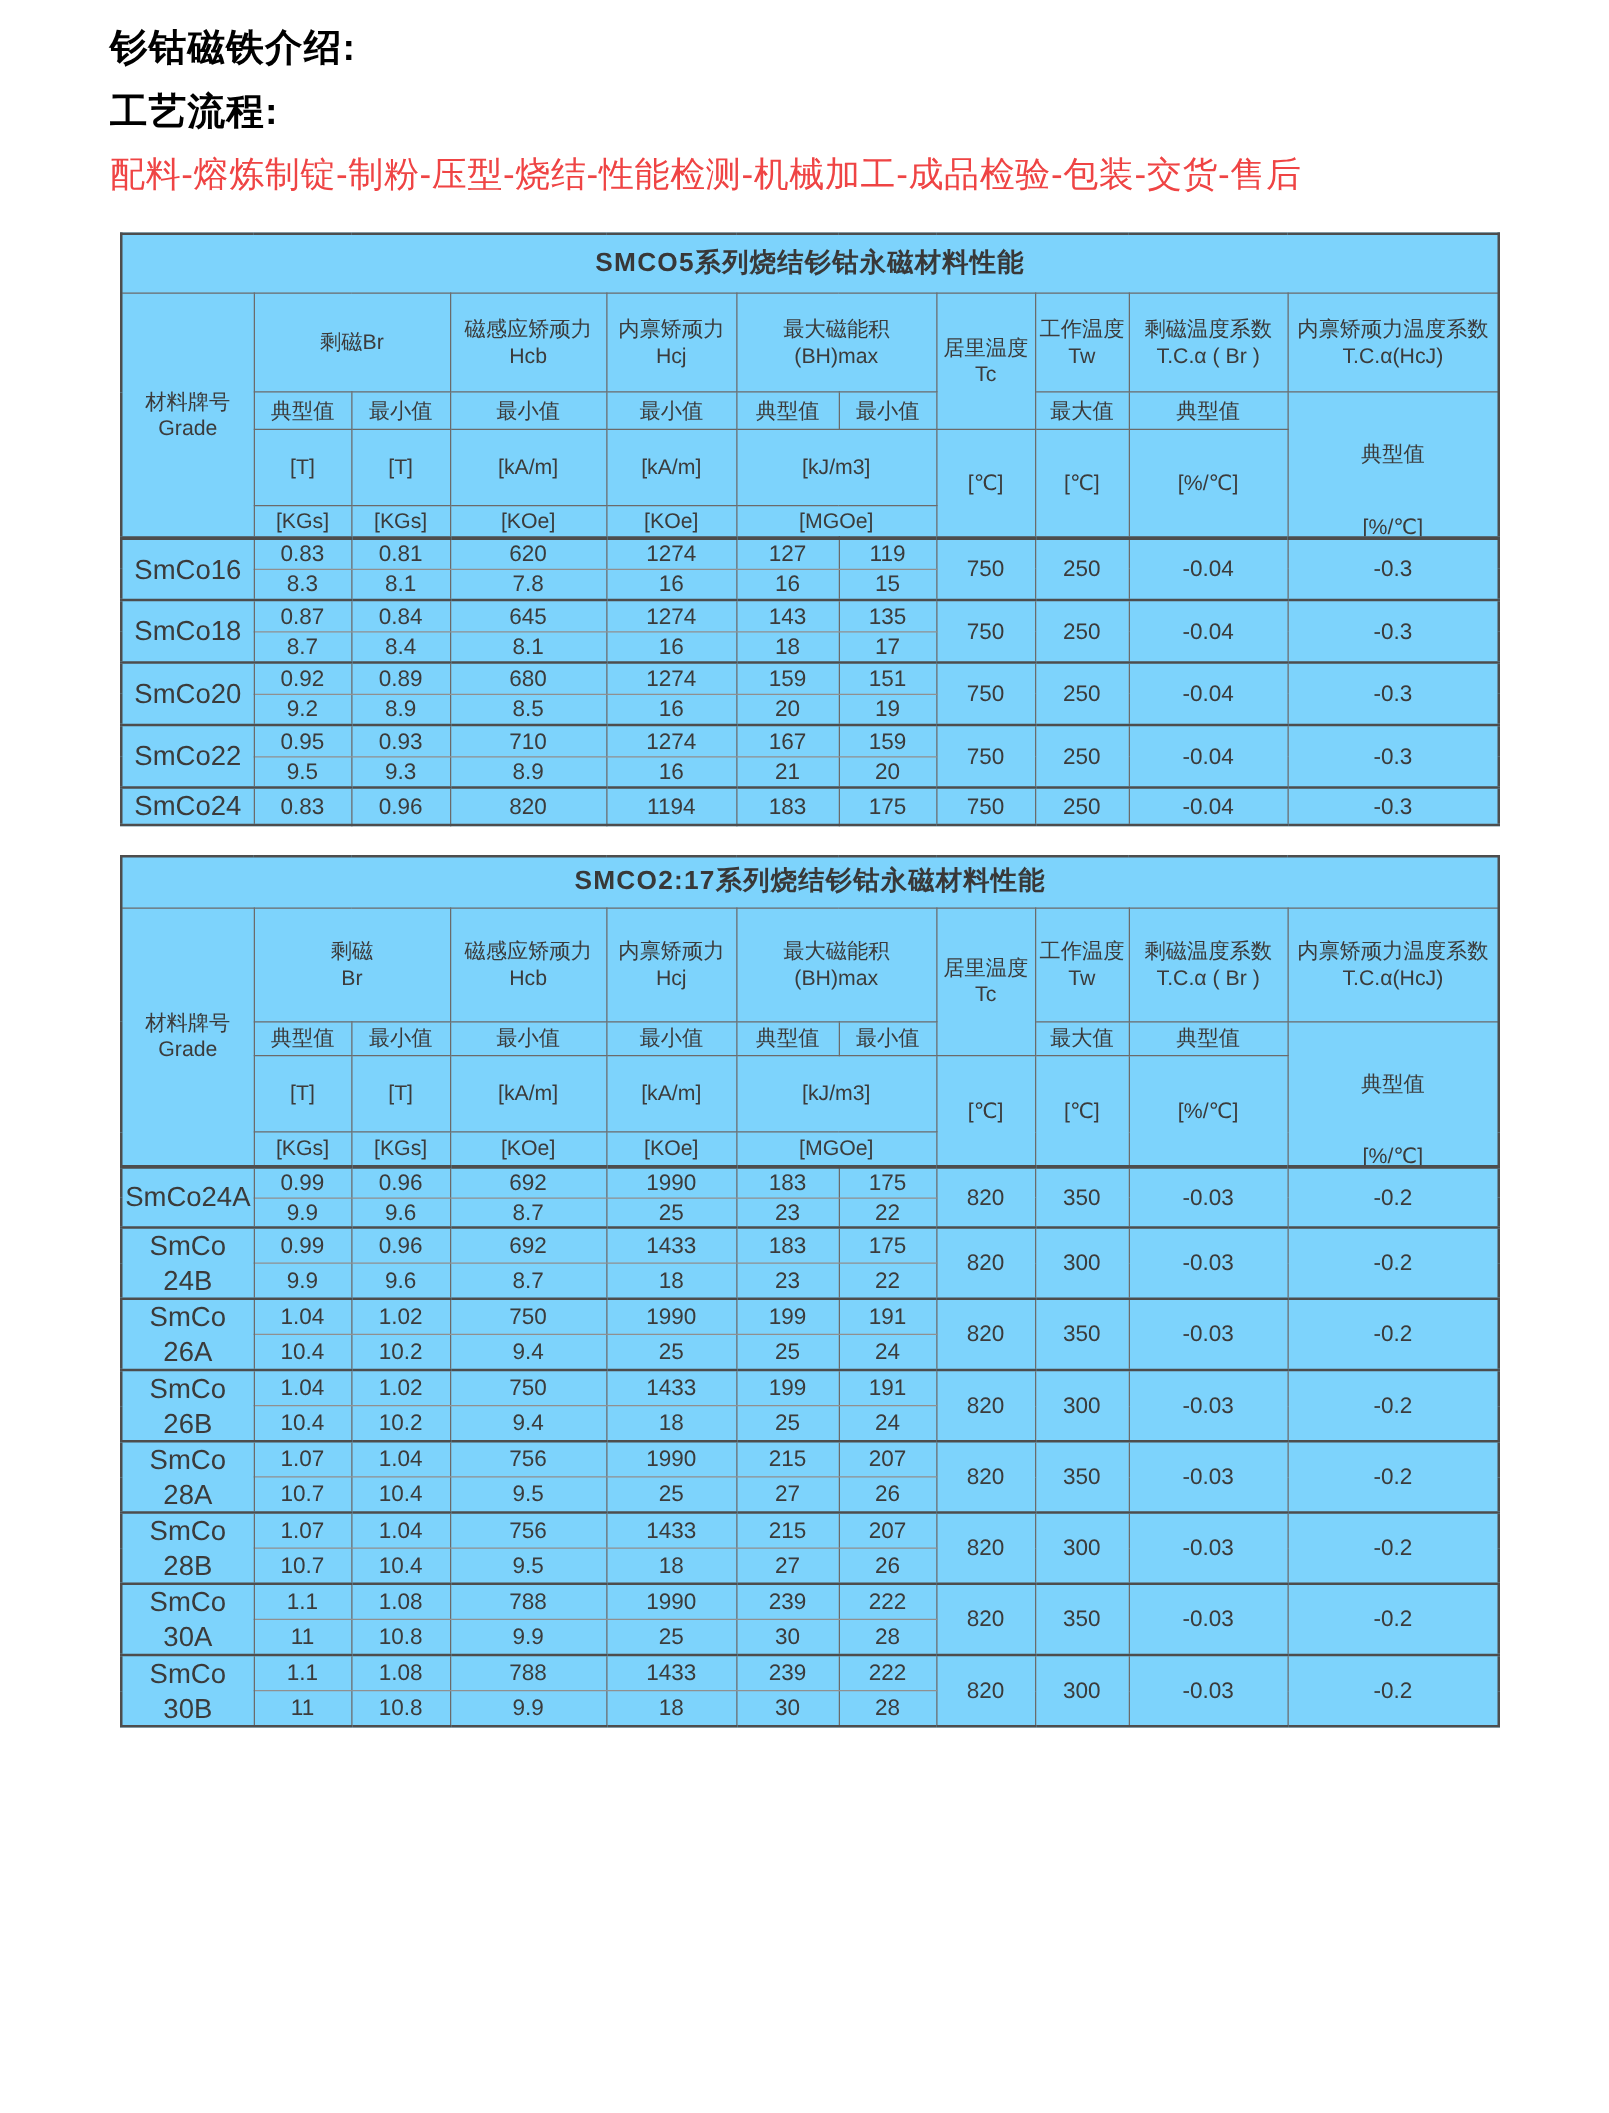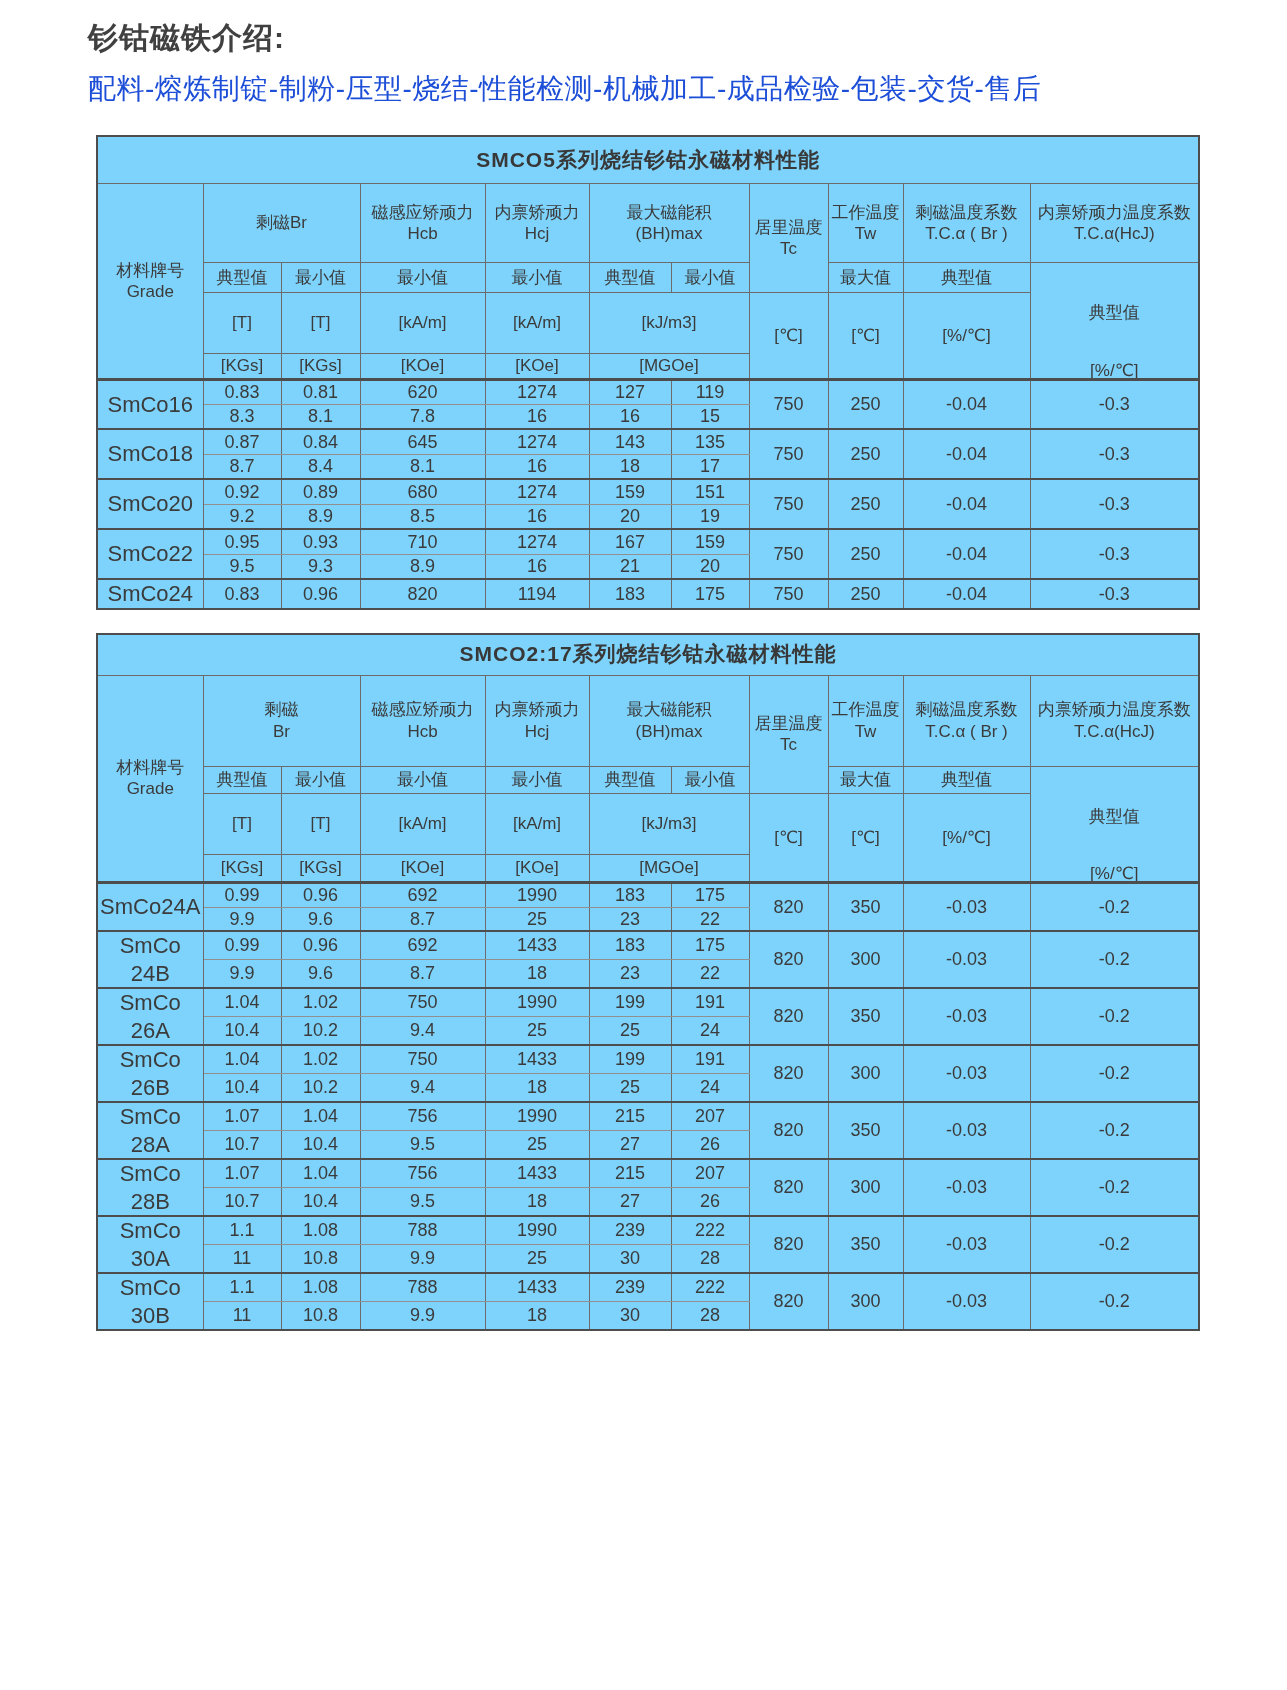--- a/index.html
+++ b/index.html
@@ -4,30 +4,30 @@
 <style>
   html, body { margin: 0; padding: 0; background: #ffffff; }
   body {
     width: 1287px; height: 1690px; overflow: hidden;
     font-family: "Liberation Sans", "DejaVu Sans", sans-serif;
     color: #4f4f4f;
   }
   .page { padding: 10px 80px 0 88px; }
 
   .sec-heading {
-    font-size: 30px; font-weight: bold; color: #404040;
+    font-size: 30px; font-weight: bold; color: #000000;
     letter-spacing: 1px; margin: 8px 0 10px 0;
   }
   .body-text {
     font-size: 28px; line-height: 52px; color: #525252;
     letter-spacing: 0.5px; white-space: pre-line;
     margin: 0 0 10px 0; text-align: left;
   }
   .flow-line {
-    font-size: 28px; line-height: 40px; color: #1d4ed8;
+    font-size: 28px; line-height: 40px; color: #ef4444;
     letter-spacing: 0.5px; margin: 2px 0 0 0;
   }
 
   
   table.spec {
     border-collapse: collapse; table-layout: fixed;
     width: 1104px; margin-left: 8px;
     color: #3b3b3b; background: #7dd3fc;
     border: 2px solid #4d4d4d;
   }
@@ -77,20 +77,21 @@
   .spec-wrap { margin-top: 26px; }
 </style>
 </head>
 <body>
 
 <div class="page">
 
   <div class="sec-heading">钐钴磁铁介绍:</div>
 
 
+  <div class="sec-heading">工艺流程:</div>
   <div class="flow-line">配料-熔炼制锭-制粉-压型-烧结-性能检测-机械加工-成品检验-包装-交货-售后</div>
 
   <div class="spec-wrap">
     <table class="spec t1">
       <colgroup>
         <col style="width:106px">
           <col style="width:78px">
           <col style="width:79px">
         <col style="width:125px">
           <col style="width:104px">

